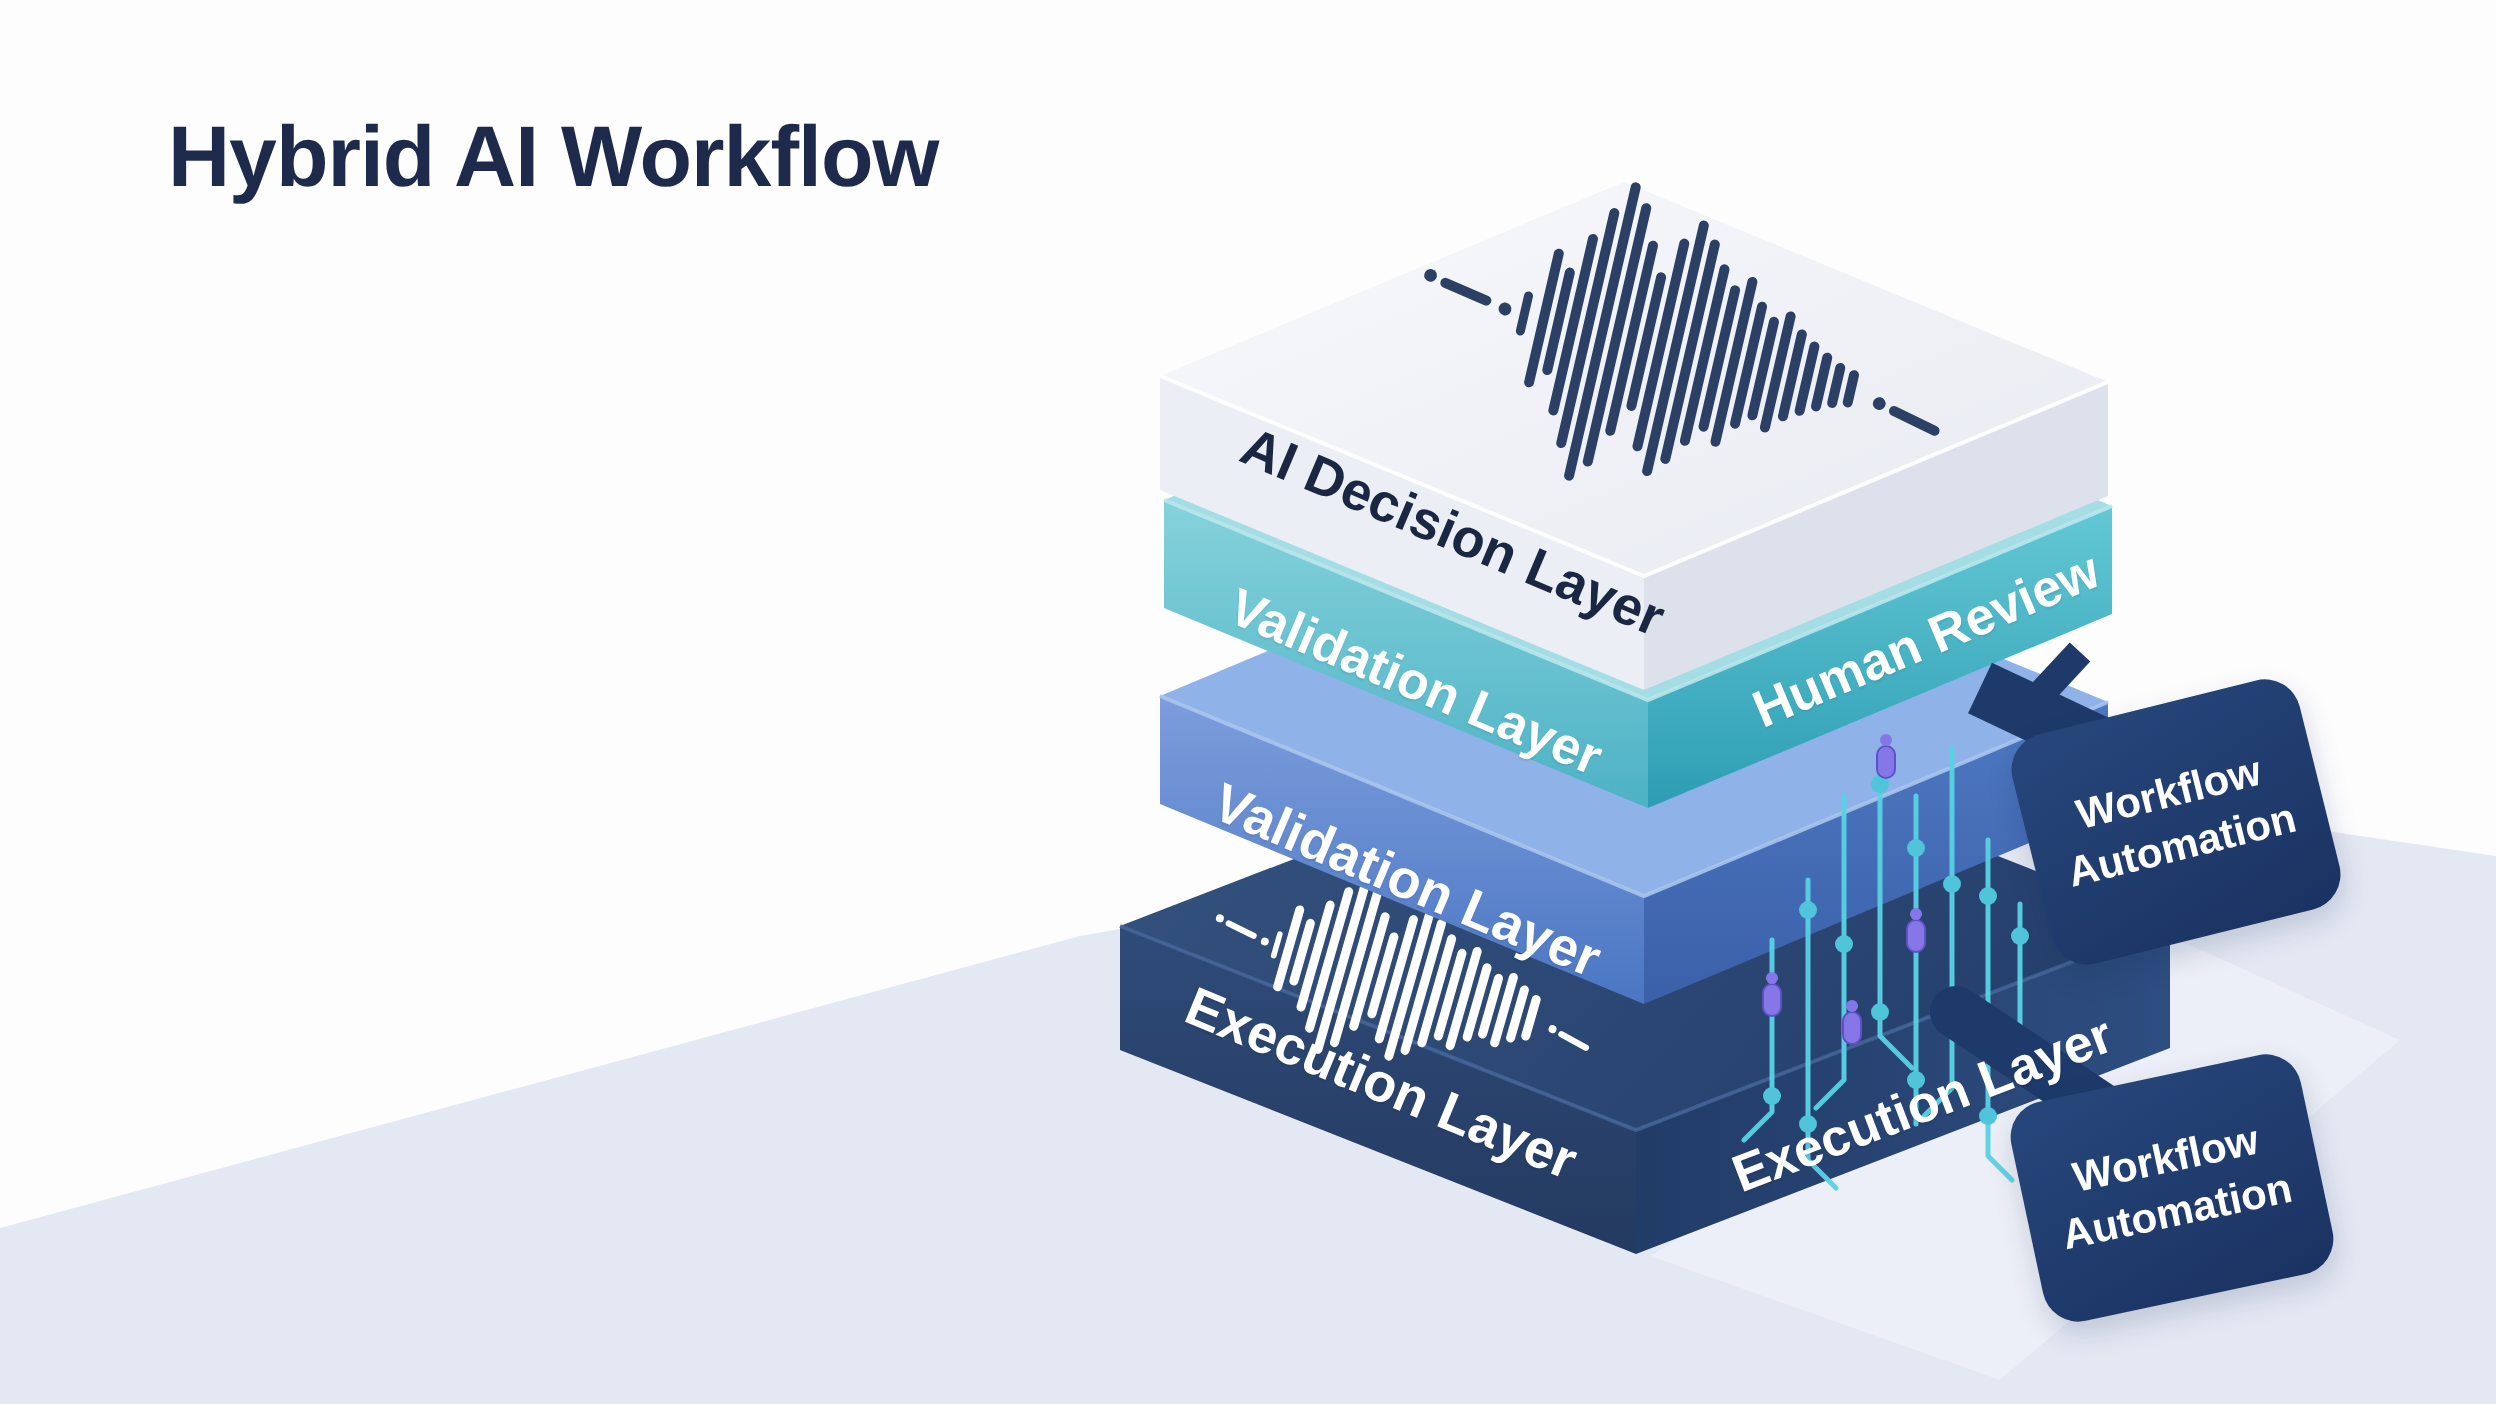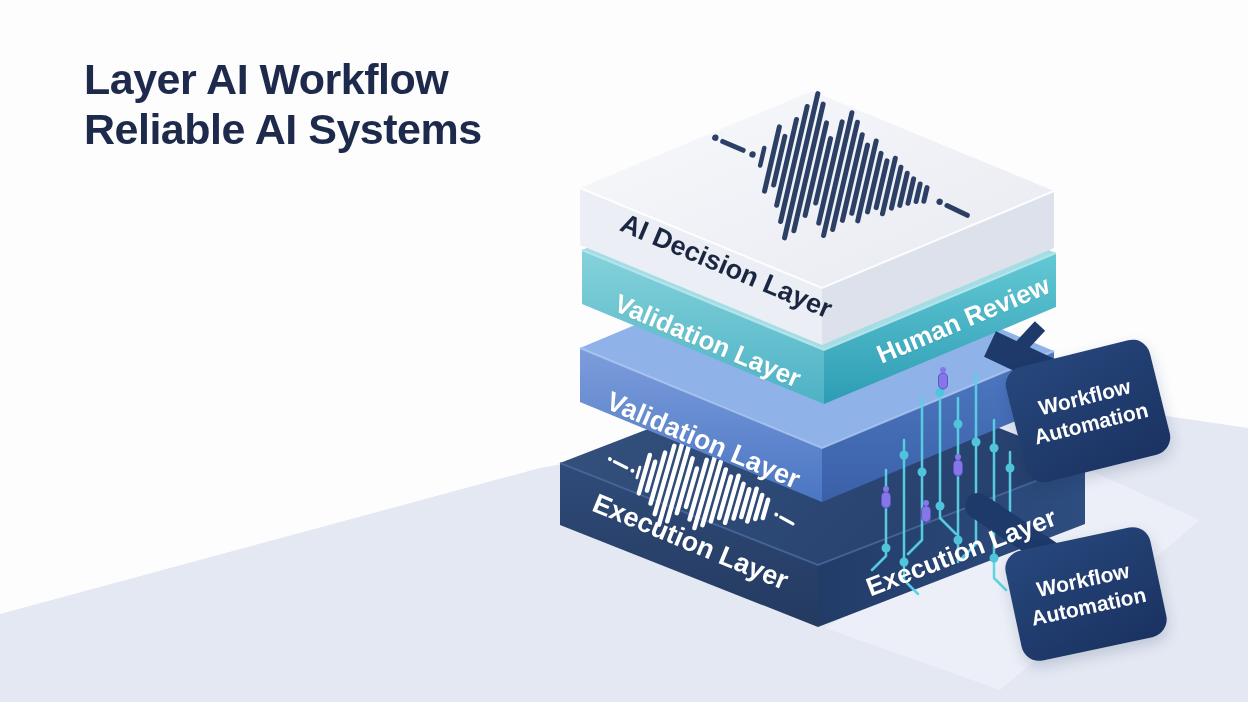--- a/index.html
+++ b/index.html
@@ -200,22 +200,21 @@
       </g>
 
     <g>
       <line x1="990" y1="344" x2="1062" y2="378" stroke="#1d3a6b" stroke-width="28"></line>
       <line x1="1014" y1="354" x2="1040" y2="326" stroke="#1d3a6b" stroke-width="14"></line>
       <line x1="978" y1="506" x2="1050" y2="554" stroke="#1d3a6b" stroke-width="26" stroke-linecap="round"></line>
     </g>
   </svg>
 
   <div class="title">
-    <div>Layer AI Workflow</div>
-    <div>Reliable AI Systems</div>
+    <div>Hybrid AI Workflow</div>
   </div>
 
   <div class="face-label lbl-ai">AI Decision Layer</div>
   <div class="face-label lbl-teal">Validation Layer</div>
   <div class="face-label lbl-human">Human Review</div>
   <div class="face-label lbl-blue">Validation Layer</div>
   <div class="face-label lbl-exec-l">Execution Layer</div>
   <div class="face-label lbl-exec-r">Execution Layer</div>
 
   <div class="callout callout-1">

